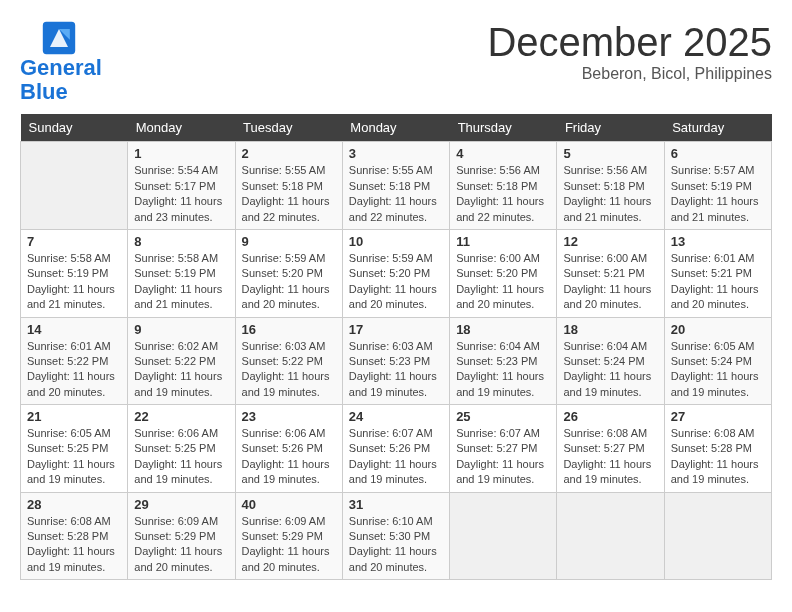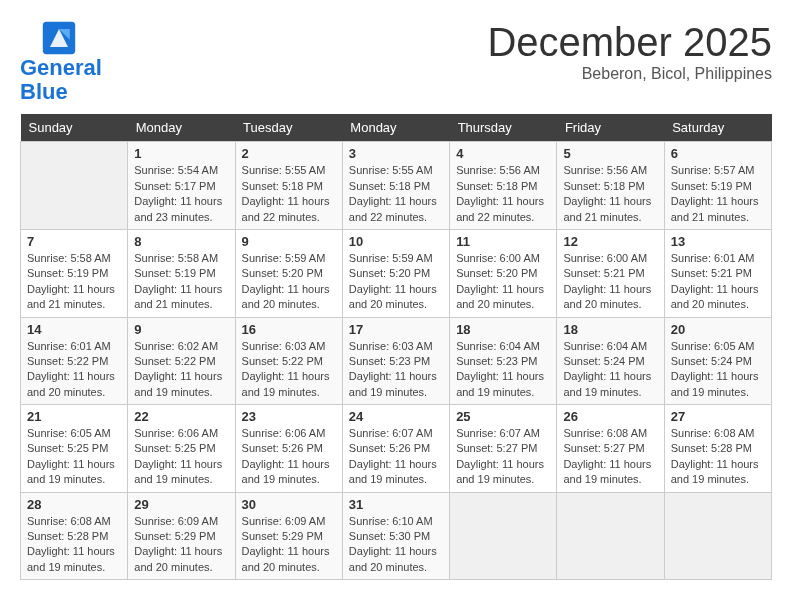--- a/index.html
+++ b/index.html
@@ -243,21 +243,21 @@
       <tr>
         <td>
           <div class="day-number">28</div>
           <div class="day-info">Sunrise: 6:08 AM<br>Sunset: 5:28 PM<br>Daylight: 11 hours and 19 minutes.</div>
         </td>
         <td>
           <div class="day-number">29</div>
           <div class="day-info">Sunrise: 6:09 AM<br>Sunset: 5:29 PM<br>Daylight: 11 hours and 20 minutes.</div>
         </td>
         <td>
-          <div class="day-number">30</div>
+          <div class="day-number">40</div>
           <div class="day-info">Sunrise: 6:09 AM<br>Sunset: 5:29 PM<br>Daylight: 11 hours and 20 minutes.</div>
         </td>
         <td>
           <div class="day-number">31</div>
           <div class="day-info">Sunrise: 6:10 AM<br>Sunset: 5:30 PM<br>Daylight: 11 hours and 20 minutes.</div>
         </td>
         <td class="empty-cell"></td>
         <td class="empty-cell"></td>
         <td class="empty-cell"></td>
       </tr>

